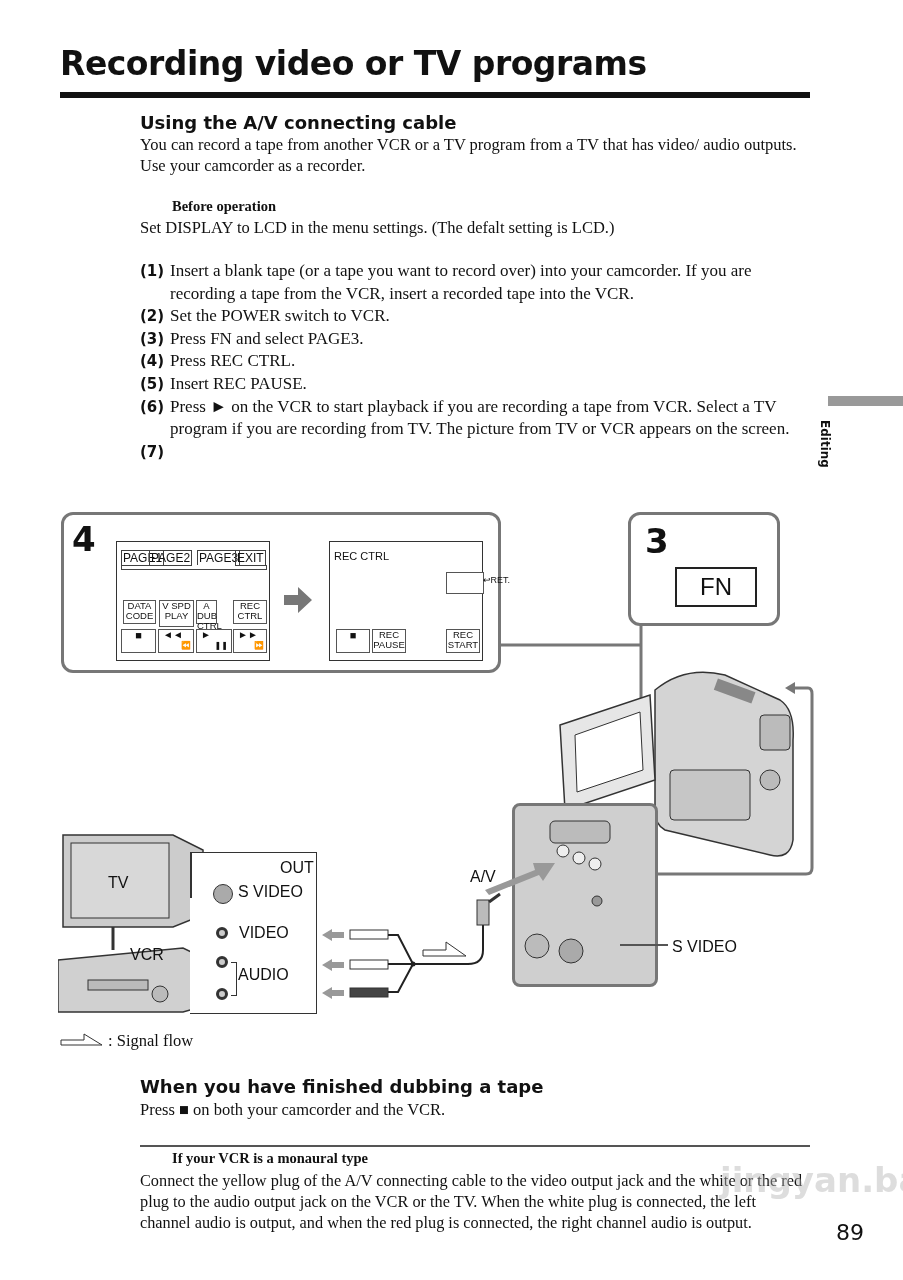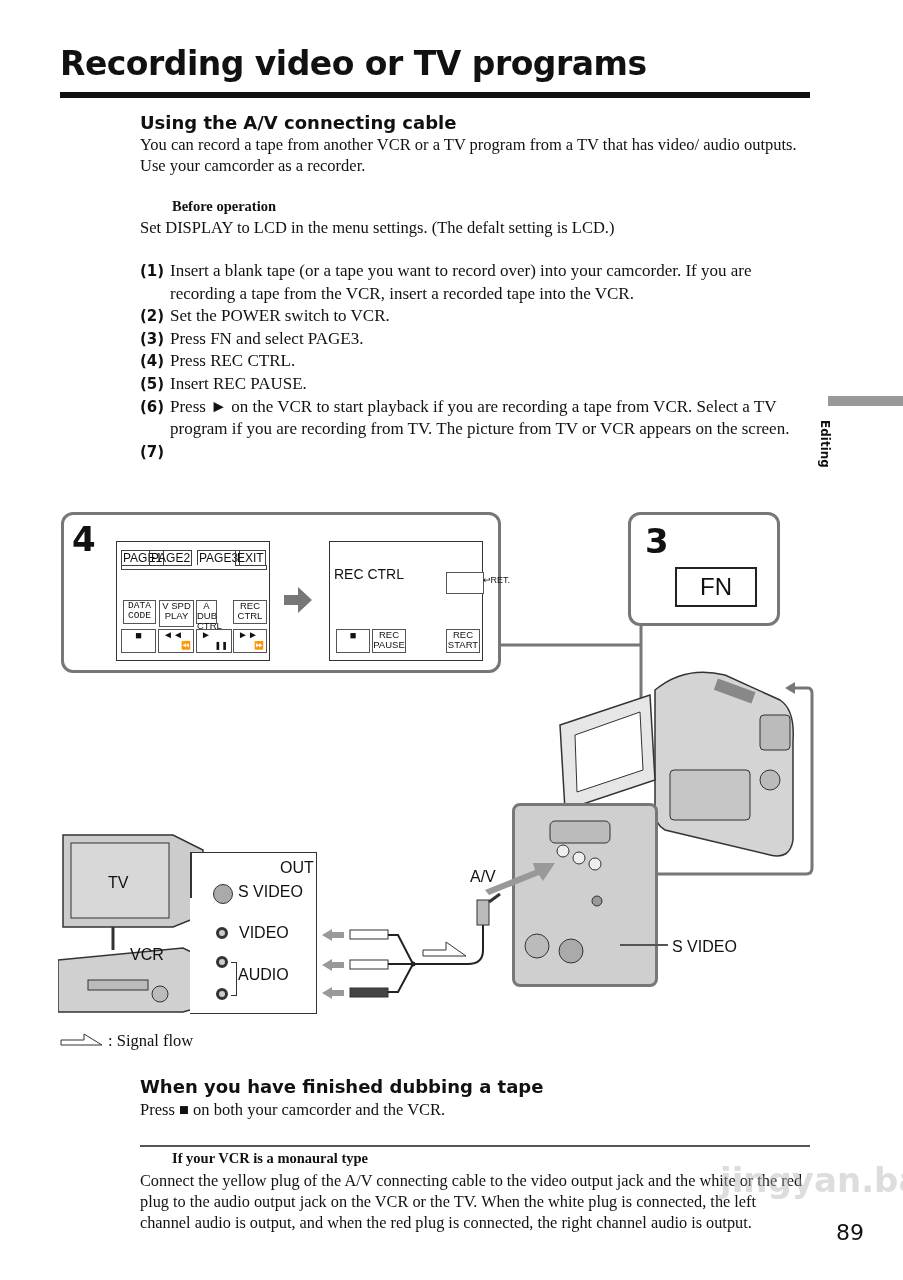--- a/index.html
+++ b/index.html
@@ -80,36 +80,36 @@
 
 <div class="abs panel" style="left:61px;top:512px;width:434px;height:155px;">
   <div class="abs bignum" style="left:8px;top:4px;">4</div>
 
   <div class="abs lcd" style="left:52px;top:26px;width:152px;height:118px;">
     <span class="tab" style="left:4px;">PAGE1</span>
     <span class="tab" style="left:32px;">PAGE2</span>
     <span class="tab" style="left:80px;border-bottom:none;">PAGE3</span>
     <span class="tab" style="left:118px;">EXIT</span>
     <div class="abs" style="left:4px;top:23px;width:144px;height:4px;border:1px solid #444;border-top:none;"></div>
-    <div class="btn" style="left:6px;top:58px;width:33px;height:24px;font-family:Liberation Mono, monospace;"><span>DATA</span><br><span>CODE</span></div>
+    <div class="btn" style="left:6px;top:58px;width:33px;height:24px;"><span>DATA</span><br><span>CODE</span></div>
     <div class="btn" style="left:42px;top:58px;width:35px;height:27px;"><span>V SPD</span><br><span>PLAY</span></div>
     <div class="btn" style="left:79px;top:58px;width:21px;height:24px;"><span>A DUB</span><br><span>CTRL</span></div>
     <div class="btn" style="left:116px;top:58px;width:34px;height:24px;"><span>REC</span><br><span>CTRL</span></div>
     <div class="btn" style="left:4px;top:87px;width:35px;height:24px;font-size:11px;"><span>■</span></div>
     <div class="btn" style="left:41px;top:87px;width:36px;height:24px;font-size:10px;text-align:left;padding-left:4px;"><span>◄◄</span><span style="position:absolute;right:2px;bottom:1px;font-size:8px;">⏪</span></div>
     <div class="btn" style="left:79px;top:87px;width:36px;height:24px;font-size:10px;text-align:left;padding-left:4px;"><span>►</span><span style="position:absolute;right:3px;bottom:1px;font-size:8px;">❚❚</span></div>
     <div class="btn" style="left:116px;top:87px;width:34px;height:24px;font-size:10px;text-align:left;padding-left:4px;"><span>►►</span><span style="position:absolute;right:2px;bottom:1px;font-size:8px;">⏩</span></div>
   </div>
 
   <svg class="abs" style="left:220px;top:72px;" width="30" height="26">
     <polygon points="0,8 14,8 14,0 28,13 14,26 14,18 0,18" fill="#777"></polygon>
   </svg>
 
   <div class="abs lcd" style="left:265px;top:26px;width:152px;height:118px;">
-    <div class="abs" style="left:4px;top:24px;font-size:14px;">REC CTRL</div>
+    <div class="abs" style="left:4px;top:8px;font-size:11px;">REC CTRL</div>
     <div class="btn" style="left:116px;top:30px;width:34px;height:22px;font-size:9px;line-height:14px;padding-left:36px;">↩RET.</div>
     <div class="btn" style="left:6px;top:87px;width:34px;height:24px;font-size:11px;"><span>■</span></div>
     <div class="btn" style="left:42px;top:87px;width:34px;height:24px;"><span>REC</span><br><span>PAUSE</span></div>
     <div class="btn" style="left:116px;top:87px;width:34px;height:24px;"><span>REC</span><br><span>START</span></div>
   </div>
 </div>
 
 <div class="abs panel" style="left:628px;top:512px;width:146px;height:108px;">
   <div class="abs bignum" style="left:14px;top:6px;">3</div>
   <div class="abs" style="left:44px;top:52px;width:78px;height:36px;border:2px solid #222;font-family:'Liberation Sans',sans-serif;font-size:24px;text-align:center;line-height:36px;">FN</div>

